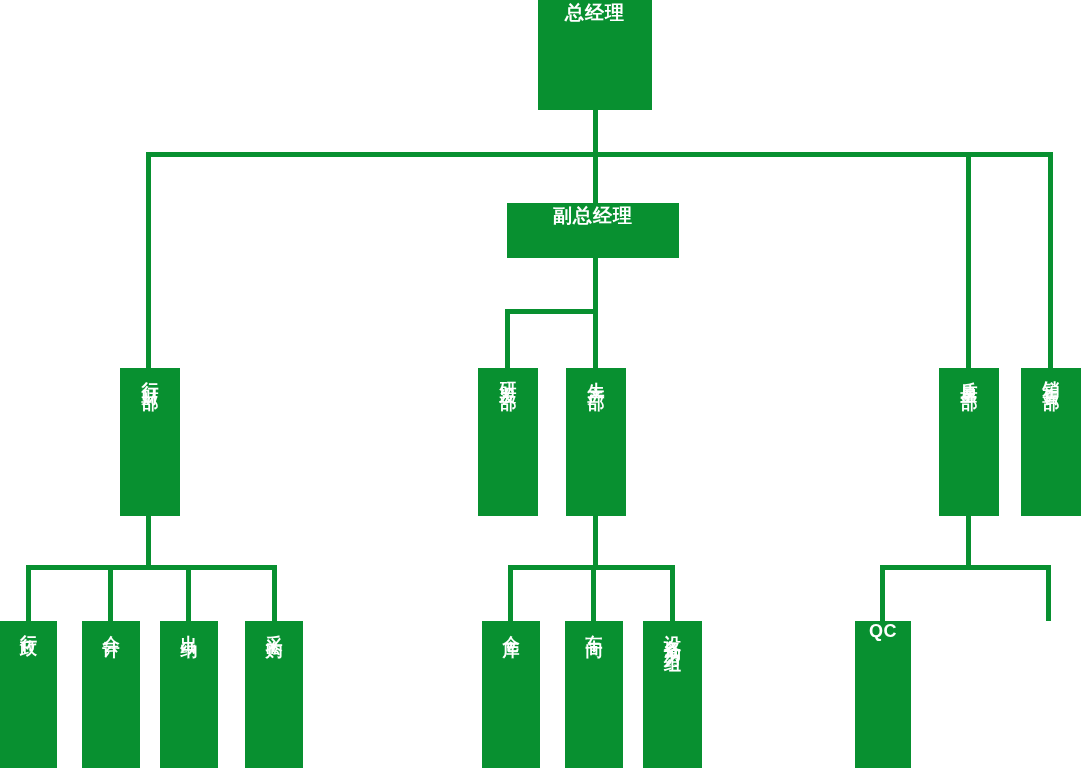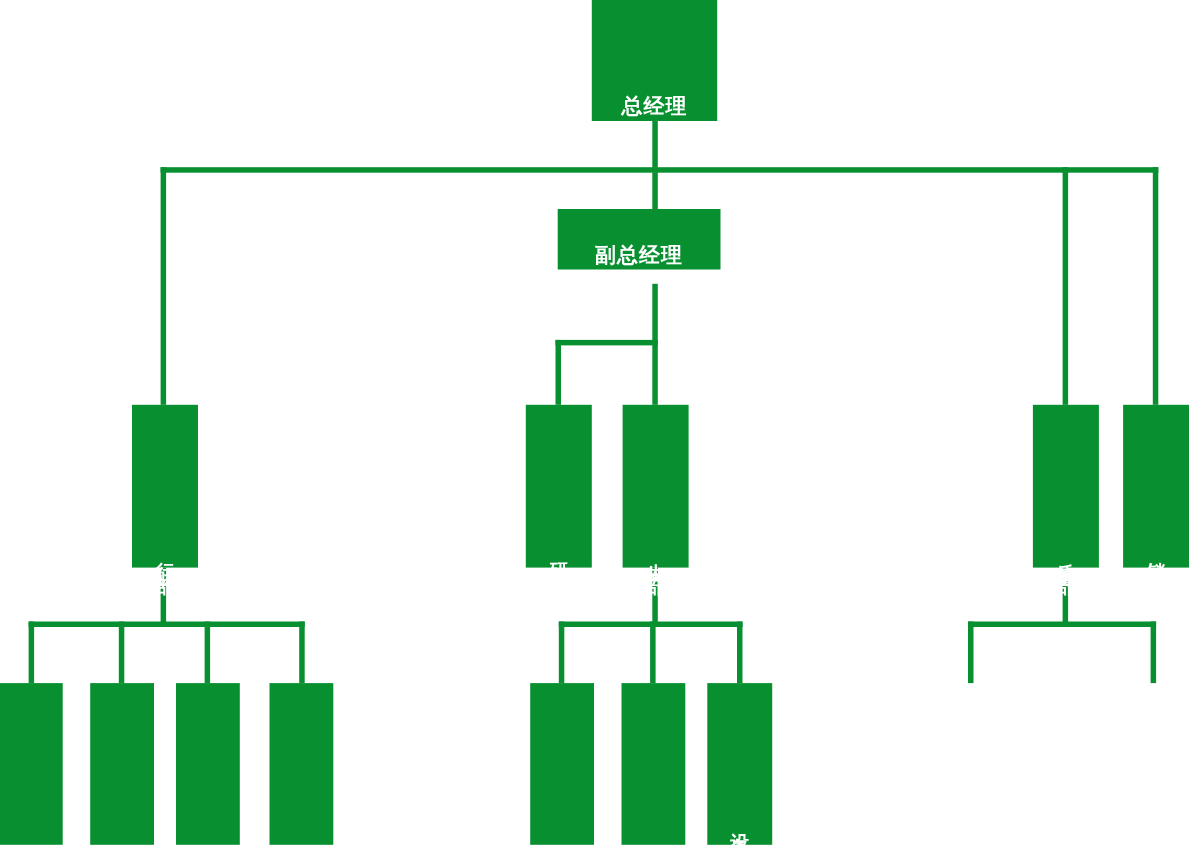--- a/index.html
+++ b/index.html
@@ -17,21 +17,21 @@
     width: 1081px;
     height: 769px;
     background: var(--bg);
     overflow: hidden;
   }
   .node {
     position: absolute;
     background: var(--green);
     color: var(--text);
     display: flex;
-    align-items: flex-end;
+    align-items: flex-start;
     justify-content: center;
     font-weight: bold;
     box-sizing: border-box;
     text-align: center;
   }
   .h-label { font-size: 19px; letter-spacing: 1px; }
   .h-label-sm { font-size: 18px; letter-spacing: 0.5px; }
   .v-label {
     writing-mode: vertical-rl;
     text-orientation: upright;
@@ -75,21 +75,21 @@
 
   <div class="line" style="left:966px;top:516px;width:5px;height:54px"></div>
   <div class="line" style="left:880px;top:565px;width:171px;height:5px"></div>
   <div class="line" style="left:880px;top:565px;width:5px;height:56px"></div>
   <div class="line" style="left:1046px;top:565px;width:5px;height:56px"></div>
 
   <div class="node" style="left:538px;top:0;width:114px;height:110px">
     <span class="h-label">总经理</span>
   </div>
 
-  <div class="node" style="left:507px;top:190px;width:148px;height:55px">
+  <div class="node" style="left:507px;top:203px;width:172px;height:55px">
     <span class="h-label">副总经理</span>
   </div>
 
   <div class="node" style="left:120px;top:368px;width:60px;height:148px">
     <span class="v-label">行财部</span>
   </div>
   <div class="node" style="left:478px;top:368px;width:60px;height:148px">
     <span class="v-label">研发部</span>
   </div>
   <div class="node" style="left:566px;top:368px;width:60px;height:148px">
@@ -116,14 +116,17 @@
   </div>
   <div class="node" style="left:482px;top:621px;width:58px;height:147px">
     <span class="v-label">仓库</span>
   </div>
   <div class="node" style="left:565px;top:621px;width:58px;height:147px">
     <span class="v-label">车间</span>
   </div>
   <div class="node" style="left:643px;top:621px;width:59px;height:147px">
     <span class="v-label" style="letter-spacing:5px">设备动力组</span>
   </div>
+  <div class="node" style="left:855px;top:621px;width:56px;height:147px">
+    <span class="h-label-sm">QC</span>
+  </div>
 
 </div>
 
 </body></html>

